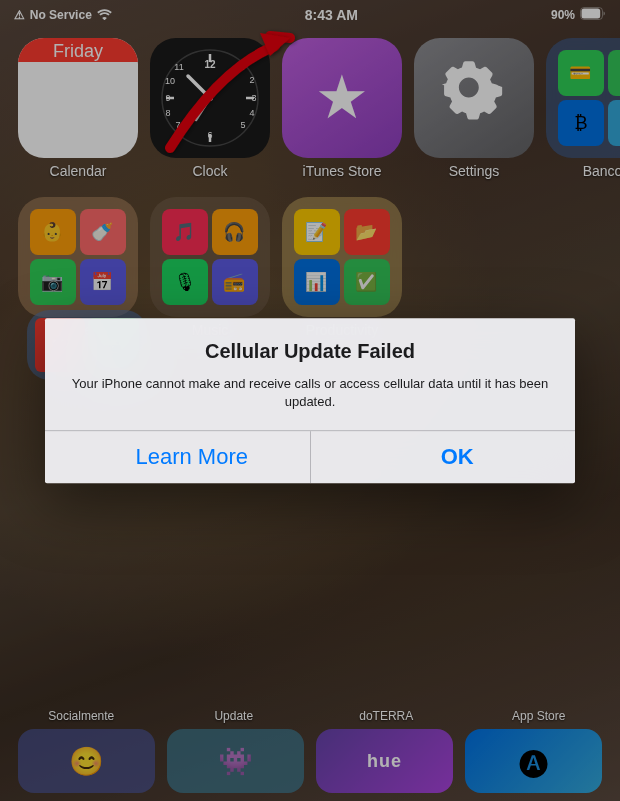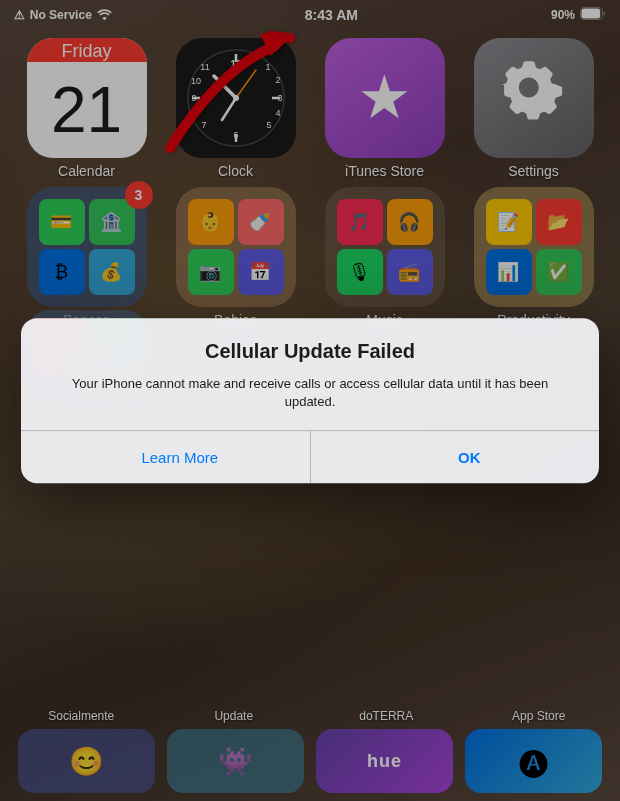--- a/index.html
+++ b/index.html
@@ -70,22 +70,22 @@
     }
 
     
     .app-grid {
       position: absolute;
       top: 38px;
       left: 0;
       right: 0;
       padding: 0 18px;
       display: grid;
-      grid-template-columns: repeat(4, 1fr);
-      gap: 8px 12px;
+      grid-template-columns: repeat(5, 1fr);
+      gap: 18px 12px;
       z-index: 5;
     }
 
     .app-item {
       display: flex;
       flex-direction: column;
       align-items: center;
       gap: 5px;
     }
 
@@ -222,22 +222,22 @@
       top: 28px;
       left: 140px;
       width: 180px;
       height: 130px;
       z-index: 15;
     }
 
     .alert-dialog {
       background: rgba(242,242,247,0.95);
       backdrop-filter: blur(20px);
-      border-radius: 16px;
-      width: 578px;
+      border-radius: 2px;
+      width: 530px;
       overflow: hidden;
       box-shadow: 0 20px 60px rgba(0,0,0,0.5);
     }
 
     .alert-content {
       padding: 22px 24px 18px;
       text-align: center;
     }
 
     .alert-title {
@@ -260,21 +260,21 @@
 
     .alert-buttons {
       display: flex;
       height: 52px;
     }
 
     .alert-btn {
       flex: 1;
       background: transparent;
       border: none;
-      font-size: 15px;
+      font-size: 22px;
       color: #007aff;
       cursor: pointer;
       display: flex;
       align-items: center;
       justify-content: center;
       padding-left: 29px;
     }
 
     .alert-btn:first-child {
       border-right: 1px solid rgba(60,60,67,0.29);
@@ -343,21 +343,20 @@
         </svg>
       </span>
     </div>
   </div>
 
   <div class="app-grid" style="top:38px; grid-template-rows: auto;">
 
     <div class="app-item">
       <div class="icon-calendar">
         <div class="calendar-header">Friday</div>
-        <div class="calendar-day">21</div>
       </div>
       <span class="app-label">Calendar</span>
     </div>
 
     <div class="app-item">
       <div class="clock-svg-container">
         <svg width="100" height="100" viewBox="0 0 100 100">
           <circle cx="50" cy="50" r="48" fill="#1a1a1a" stroke="rgba(255,255,255,0.2)" stroke-width="1.5"></circle>
 
           <line x1="50" y1="6" x2="50" y2="14" stroke="white" stroke-width="2.5"></line>

